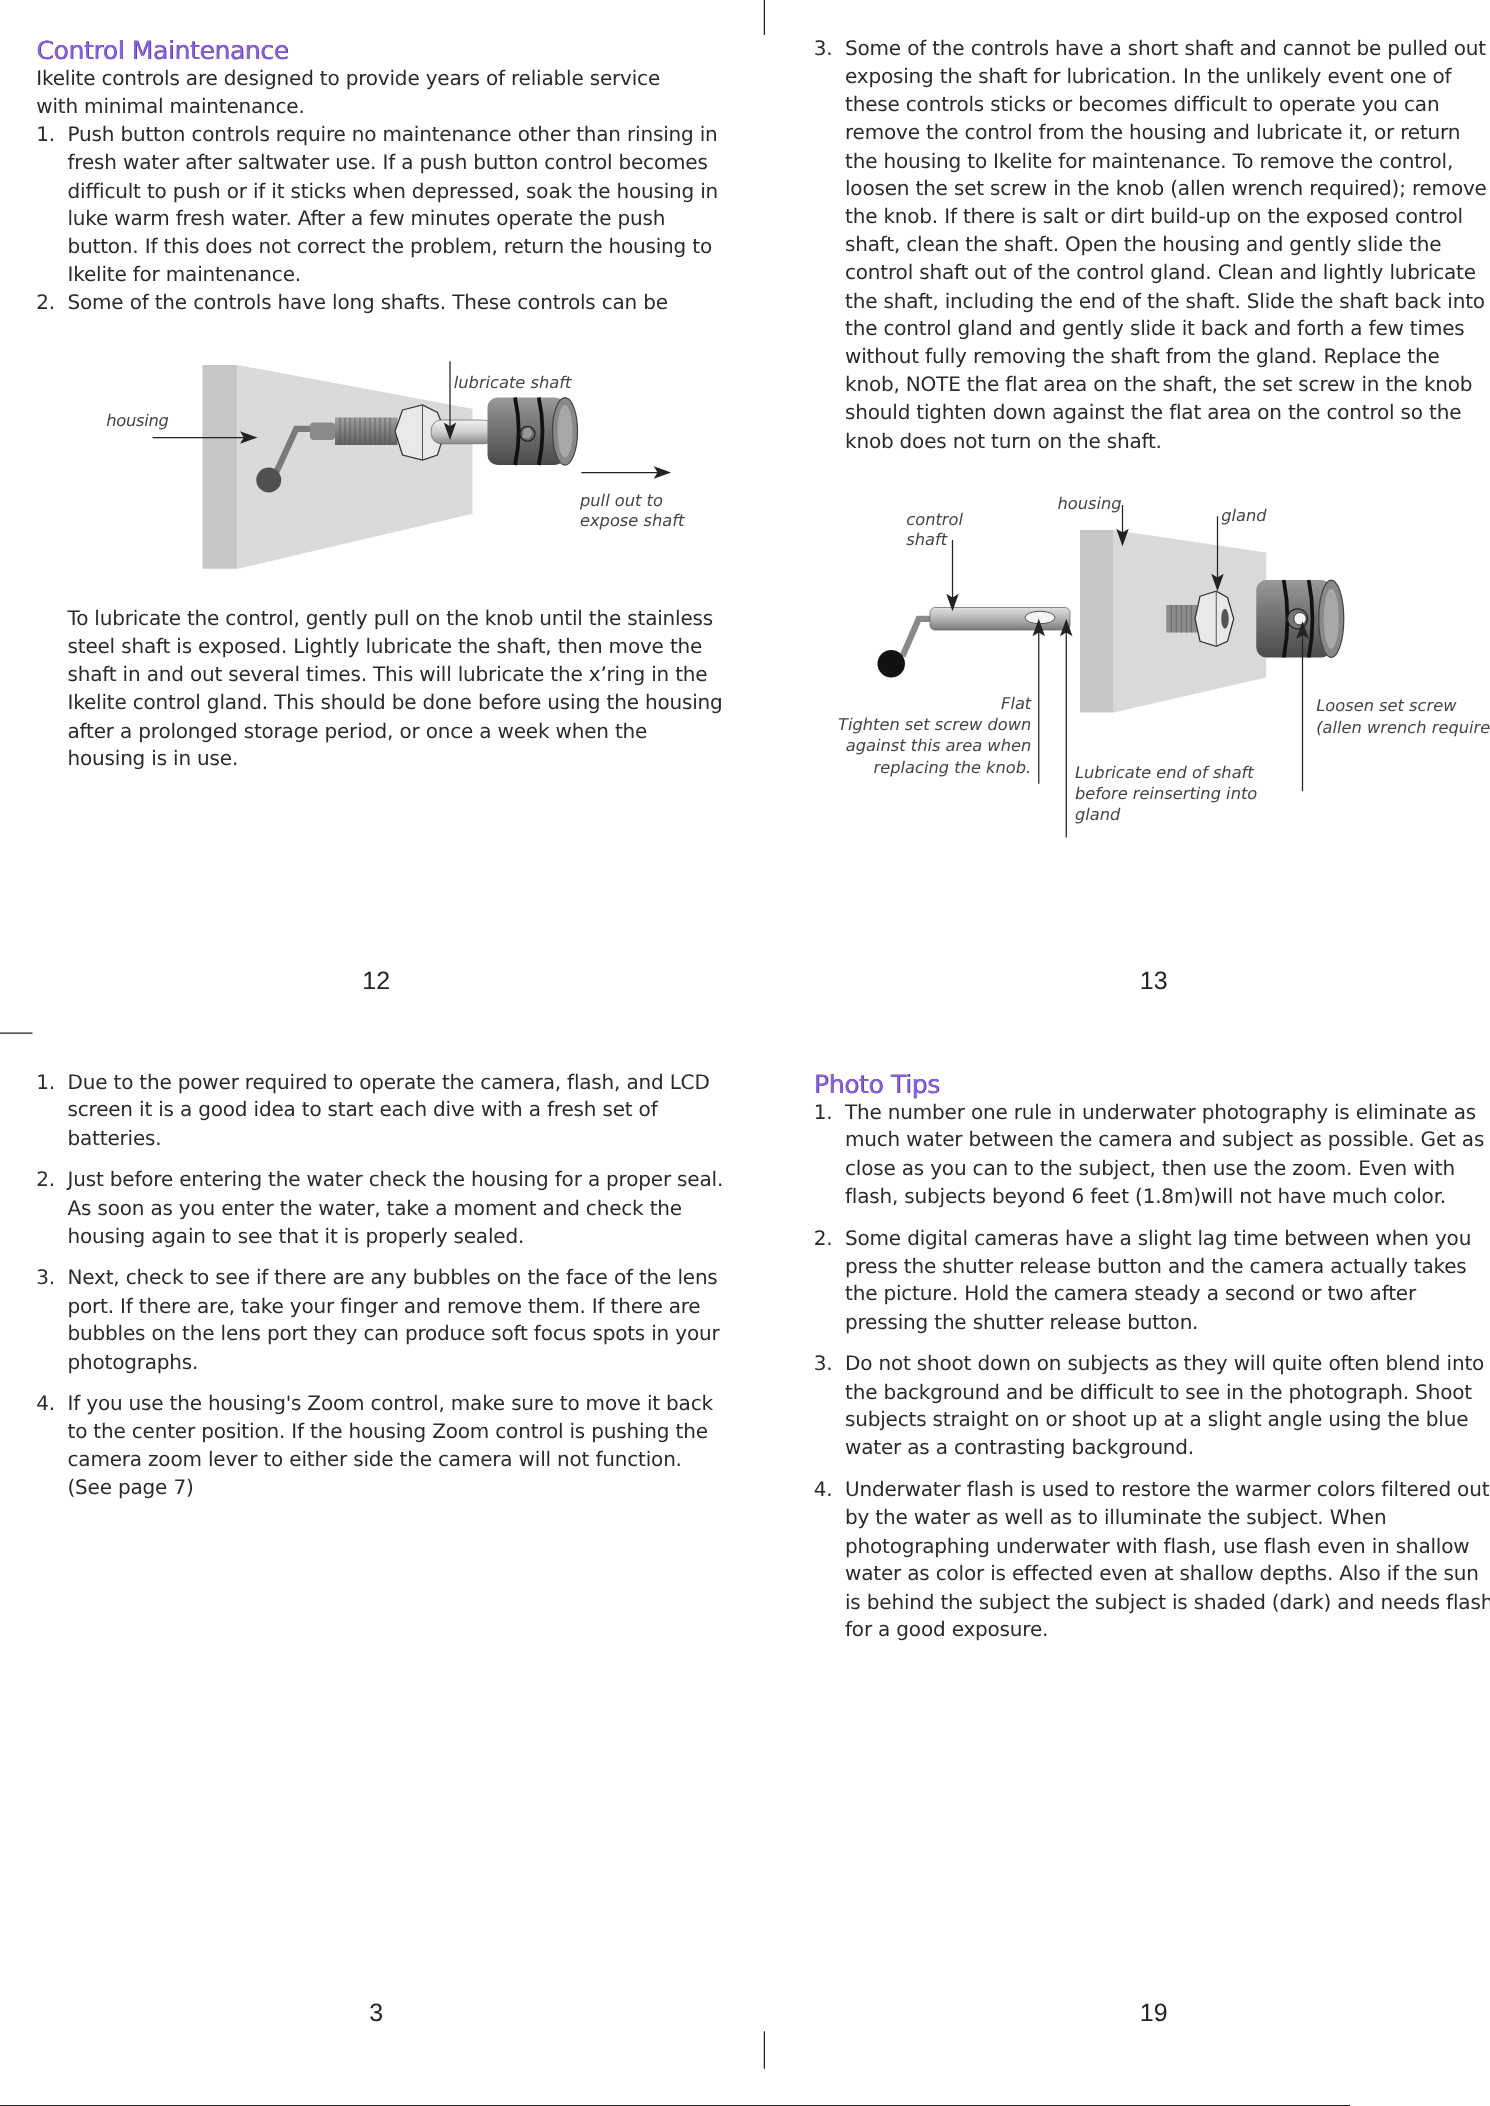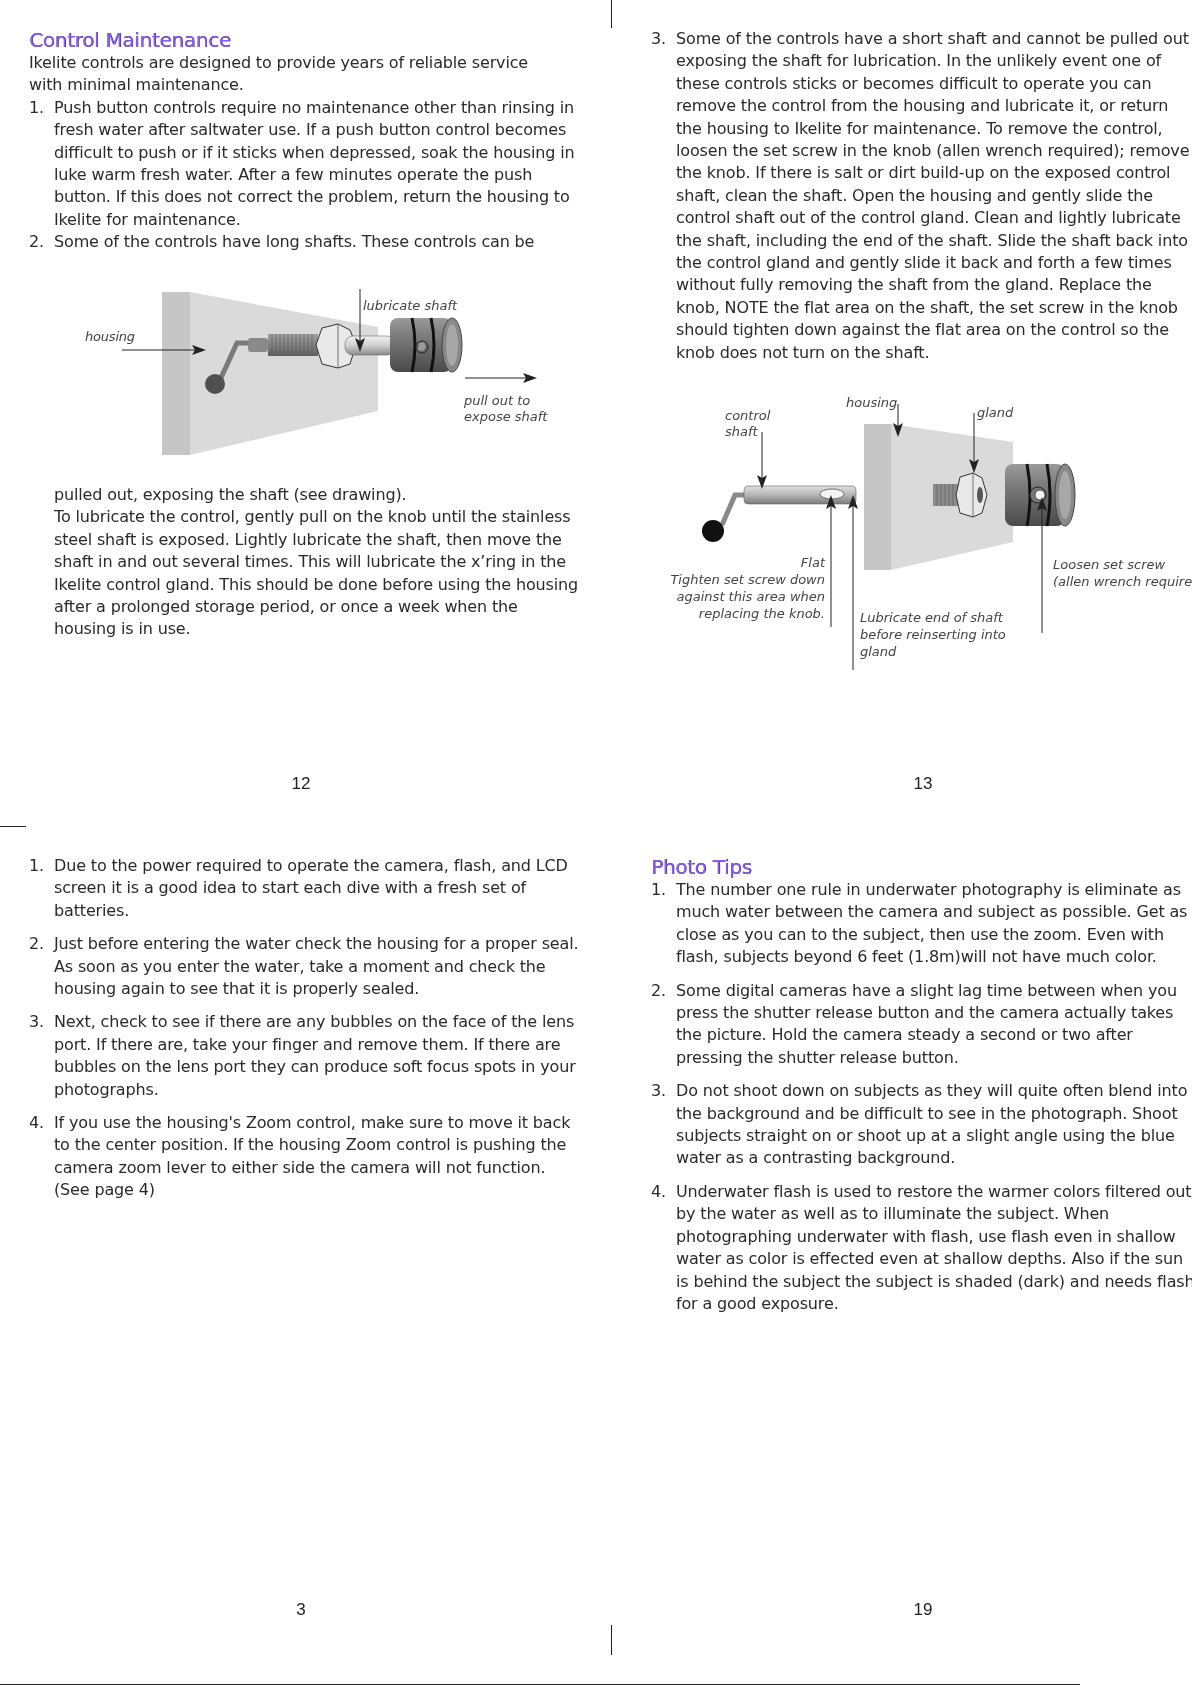--- a/index.html
+++ b/index.html
@@ -6,21 +6,21 @@
   body { width: 1192px; height: 1685px; position: relative; overflow: hidden;
          font-family: "DejaVu Sans", sans-serif; color: #2a2a2a; }
   .abs { position: absolute; }
   .h2 { font-size: 20px; font-weight: normal; color: #8b5cf6; letter-spacing: -0.3px;
         text-shadow: 0.4px 0 0 #222; margin: 0; line-height: 24px; }
   .para { font-size: 16px; line-height: 22.4px; margin: 0; letter-spacing: -0.15px; }
   .list { list-style: none; margin: 0; padding: 0; }
   .list li { position: relative; padding-left: 25px; font-size: 16px; line-height: 22.4px; letter-spacing: -0.15px; }
   .list li .num { position: absolute; left: 0; top: 0; }
   .list.spaced li { margin-bottom: 11px; }
-  .pagenum { font-family: "Liberation Sans", sans-serif; font-size: 17px; color: #222; width: 40px; text-align: center; }
+  .pagenum { font-family: "Liberation Sans", sans-serif; font-size: 20px; color: #222; width: 40px; text-align: center; }
   .cap { font-family: "DejaVu Sans", sans-serif; font-size: 13px; color: #444; font-style: italic; line-height: 16px; letter-spacing: -0.2px; }
   .rule-v { background: #222; width: 1px; }
   .rule-h { background: #222; height: 1px; }
   svg text { font-family: "DejaVu Sans", sans-serif; }
 </style>
 </head>
 <body>
 
 <div class="abs rule-v" style="left:611px; top:0; height:28px;"></div>
 <div class="abs rule-h" style="left:0; top:826px; width:26px;"></div>
@@ -102,21 +102,20 @@
   <line x1="405" y1="108" x2="468" y2="108" stroke="#222" stroke-width="1"></line>
   <polygon points="477,108 463,103 466,108 463,113" fill="#222"></polygon>
 
   <text x="25" y="71" class="cap" font-size="13" font-style="italic" fill="#444">housing</text>
   <text x="303" y="40" font-size="13" font-style="italic" fill="#444">lubricate shaft</text>
   <text x="404" y="135" font-size="13" font-style="italic" fill="#444">pull out to</text>
   <text x="404" y="151" font-size="13" font-style="italic" fill="#444">expose shaft</text>
 </svg>
 
 <section class="abs" style="left:54px; top:484px; width:540px;">
-  <p class="para">pulled out, exposing the shaft (see drawing).</p>
   <p class="para" style="width:530px;">To lubricate the control, gently pull on the knob until the stainless steel shaft is exposed. Lightly lubricate the shaft, then move the shaft in and out several times. This will lubricate the x’ring in the Ikelite control gland. This should be done before using the housing after a prolonged storage period, or once a week when the housing is in use.</p>
 </section>
 
 <div class="abs pagenum" style="left:281px; top:774px;">12</div>
 
 <section class="abs" style="left:651px; top:28px; width:545px;">
   <ol class="list">
     <li>
       <span class="num">3.</span>
       <span>Some of the controls have a short shaft and cannot be pulled out exposing the shaft for lubrication. In the unlikely event one of these controls sticks or becomes difficult to operate you can remove the control from the housing and lubricate it, or return the housing to Ikelite for maintenance. To remove the control, loosen the set screw in the knob (allen wrench required); remove the knob. If there is salt or dirt build-up on the exposed control shaft, clean the shaft. Open the housing and gently slide the control shaft out of the control gland. Clean and lightly lubricate the shaft, including the end of the shaft. Slide the shaft back into the control gland and gently slide it back and forth a few times without fully removing the shaft from the gland. Replace the knob, NOTE the flat area on the shaft, the set screw in the knob should tighten down against the flat area on the control so the knob does not turn on the shaft.</span>
@@ -205,21 +204,21 @@
     <li>
       <span class="num">2.</span>
       <span>Just before entering the water check the housing for a proper seal. As soon as you enter the water, take a moment and check the housing again to see that it is properly sealed.</span>
     </li>
     <li>
       <span class="num">3.</span>
       <span>Next, check to see if there are any bubbles on the face of the lens port. If there are, take your finger and remove them. If there are bubbles on the lens port they can produce soft focus spots in your photographs.</span>
     </li>
     <li>
       <span class="num">4.</span>
-      <span>If you use the housing's Zoom control, make sure to move it back to the center position. If the housing Zoom control is pushing the camera zoom lever to either side the camera will not function. (See page 4)</span>
+      <span>If you use the housing's Zoom control, make sure to move it back to the center position. If the housing Zoom control is pushing the camera zoom lever to either side the camera will not function. (See page 7)</span>
     </li>
   </ol>
 </section>
 
 <div class="abs pagenum" style="left:281px; top:1600px;">3</div>
 
 <section class="abs" style="left:651px; top:855px; width:545px;">
   <h2 class="h2">Photo Tips</h2>
   <ol class="list spaced" style="width:545px;">
     <li>

